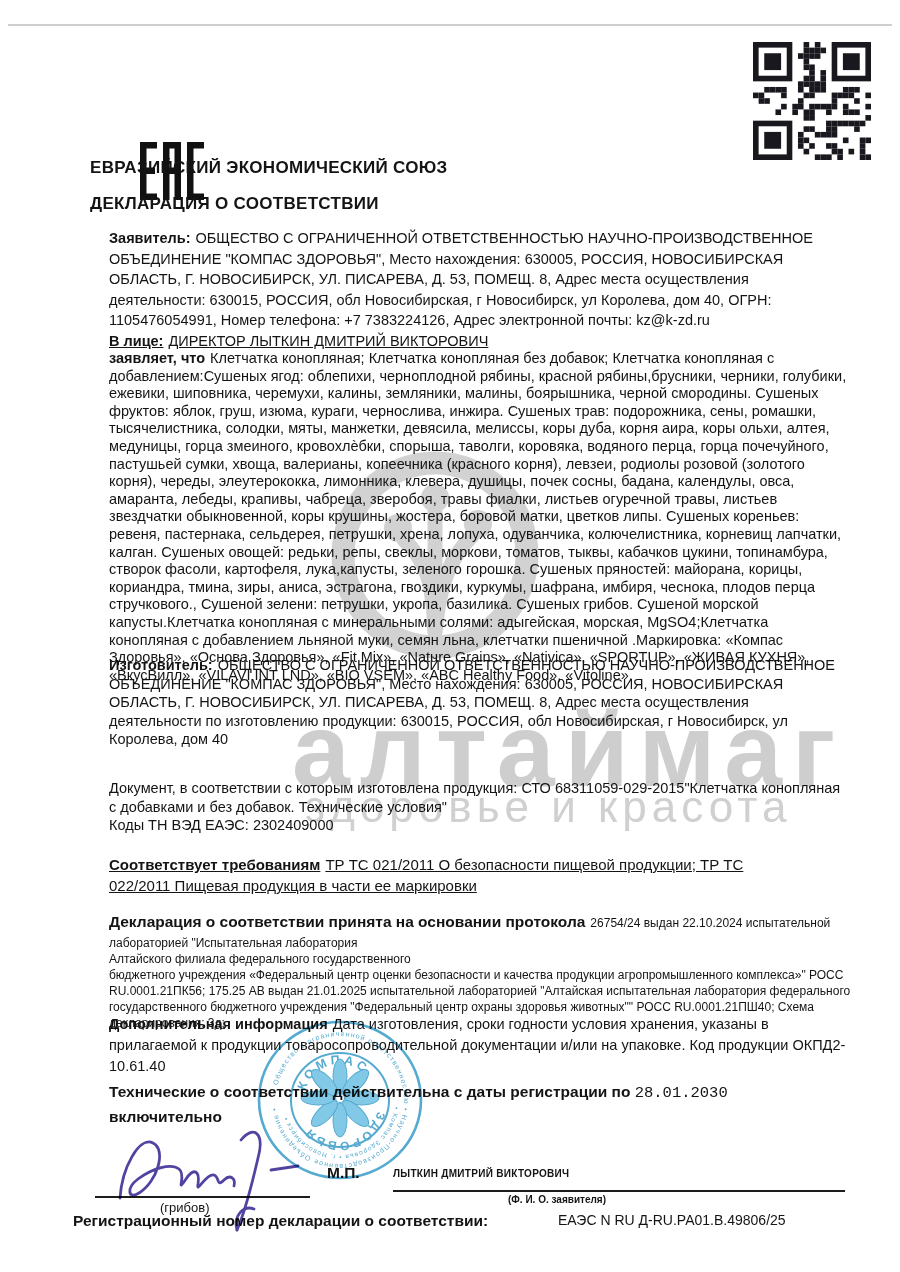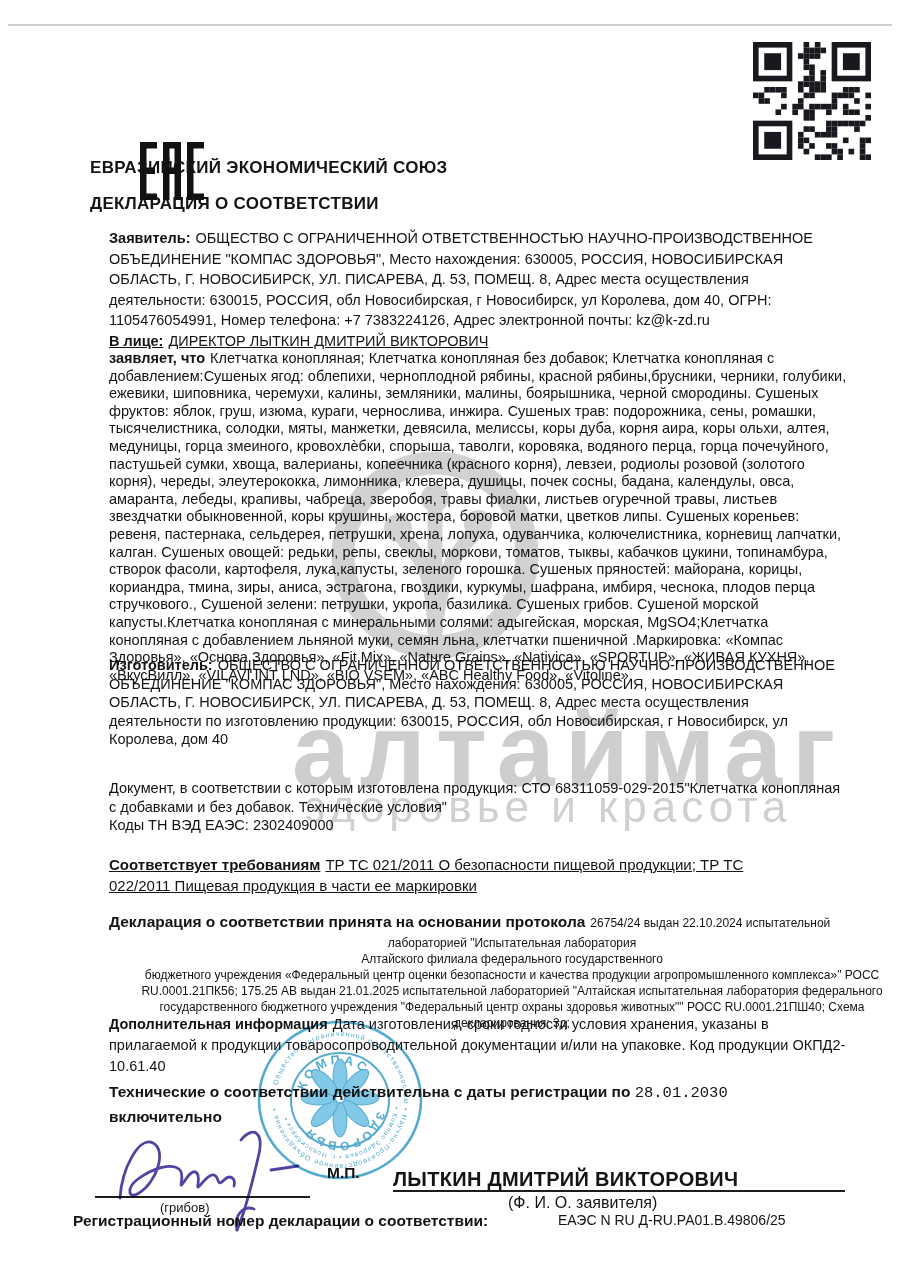--- a/index.html
+++ b/index.html
@@ -19,31 +19,31 @@
   .s-applicant{top:228px;line-height:20.6px;}
   .s-inface{top:332px;text-decoration:underline;}
   .s-declares{top:350px;line-height:17.6px;}
   .s-manufacturer{top:656px;line-height:18.6px;}
   .s-document{top:779px;line-height:19px;}
   .s-codes{top:816px;}
   .s-serial{top:835px;}
   .s-compliance{top:854px;font-size:15px;line-height:21px;text-decoration:underline;}
   .s-protocol{top:912px;}
   .s-protocol .lbl{font-size:15.5px;}
-  .small{font-size:12px;line-height:15.9px;text-align:center;}
+  .small{font-size:12px;line-height:15.9px;}
   .s-protlines{top:936px;}
   .s-additional{top:1014px;line-height:21px;}
   .s-validity{top:1080px;font-size:15.5px;line-height:23px;font-weight:bold;}
   .s-validity .reg{font-weight:normal;font-family:Liberation Mono, monospace;}
   
   .abs{position:absolute;z-index:2;}
   .mp{left:327px;top:1164px;font-weight:bold;font-size:15.5px;}
-  .fio-name{left:393px;top:1168px;font-weight:bold;font-size:20px;letter-spacing:.3px;}
+  .fio-name{left:393px;top:1168px;font-weight:bold;font-size:10px;letter-spacing:.3px;}
   .name-line{left:393px;top:1190px;width:452px;height:2px;background:#1c1c1c;}
-  .fio-cap{left:508px;top:1194px;font-size:16px;font-weight:normal;}
+  .fio-cap{left:508px;top:1194px;font-size:10px;font-weight:bold;}
   .sig-line{left:95px;top:1196px;width:215px;height:2px;background:#1c1c1c;}
   .sig-cap{left:160px;top:1200px;font-size:13px;}
   .reg-label{left:73px;font-weight:bold;font-size:15.5px;}
   .reg-value{left:558px;font-size:14px;}
   .row1{top:1212px;} .row2{top:1270px;text-decoration:underline;}
   
   .wm{position:absolute;left:0;top:0;z-index:1;}
   .stamp{position:absolute;left:254px;top:1016px;z-index:4;mix-blend-mode:multiply;opacity:.88;}
   .signature{position:absolute;left:95px;top:1118px;z-index:5;mix-blend-mode:multiply;opacity:.95;}
 </style>

